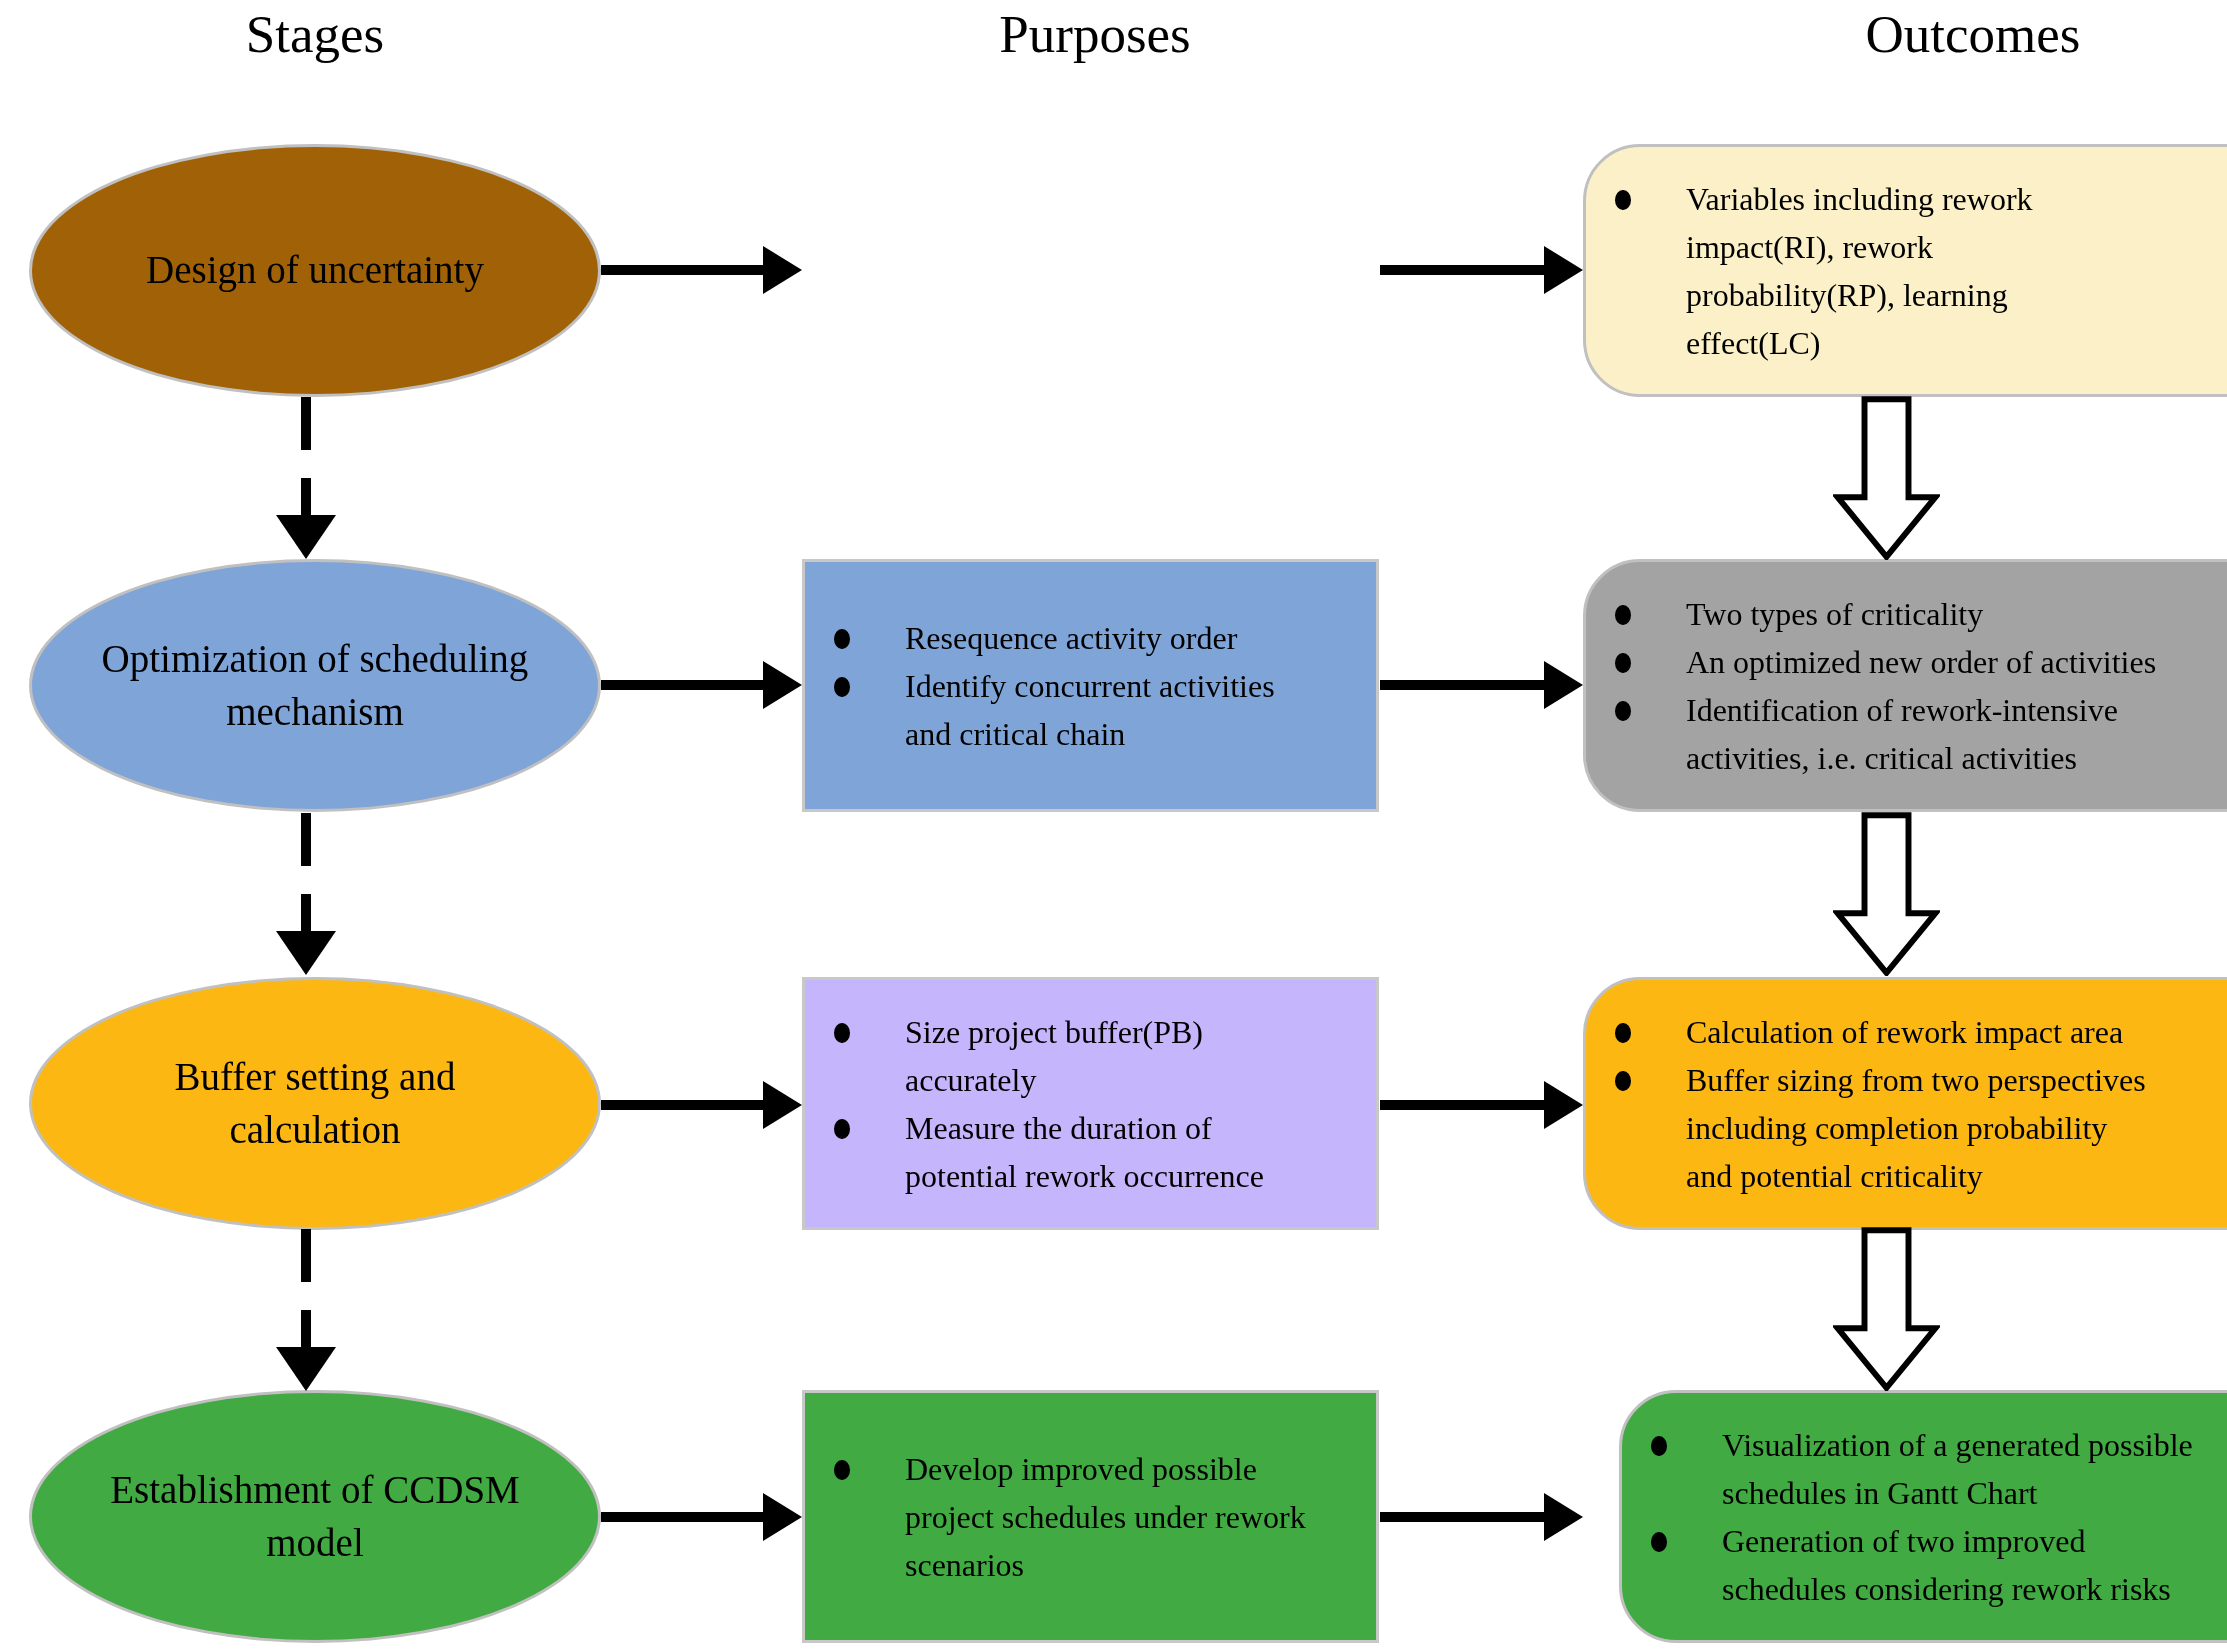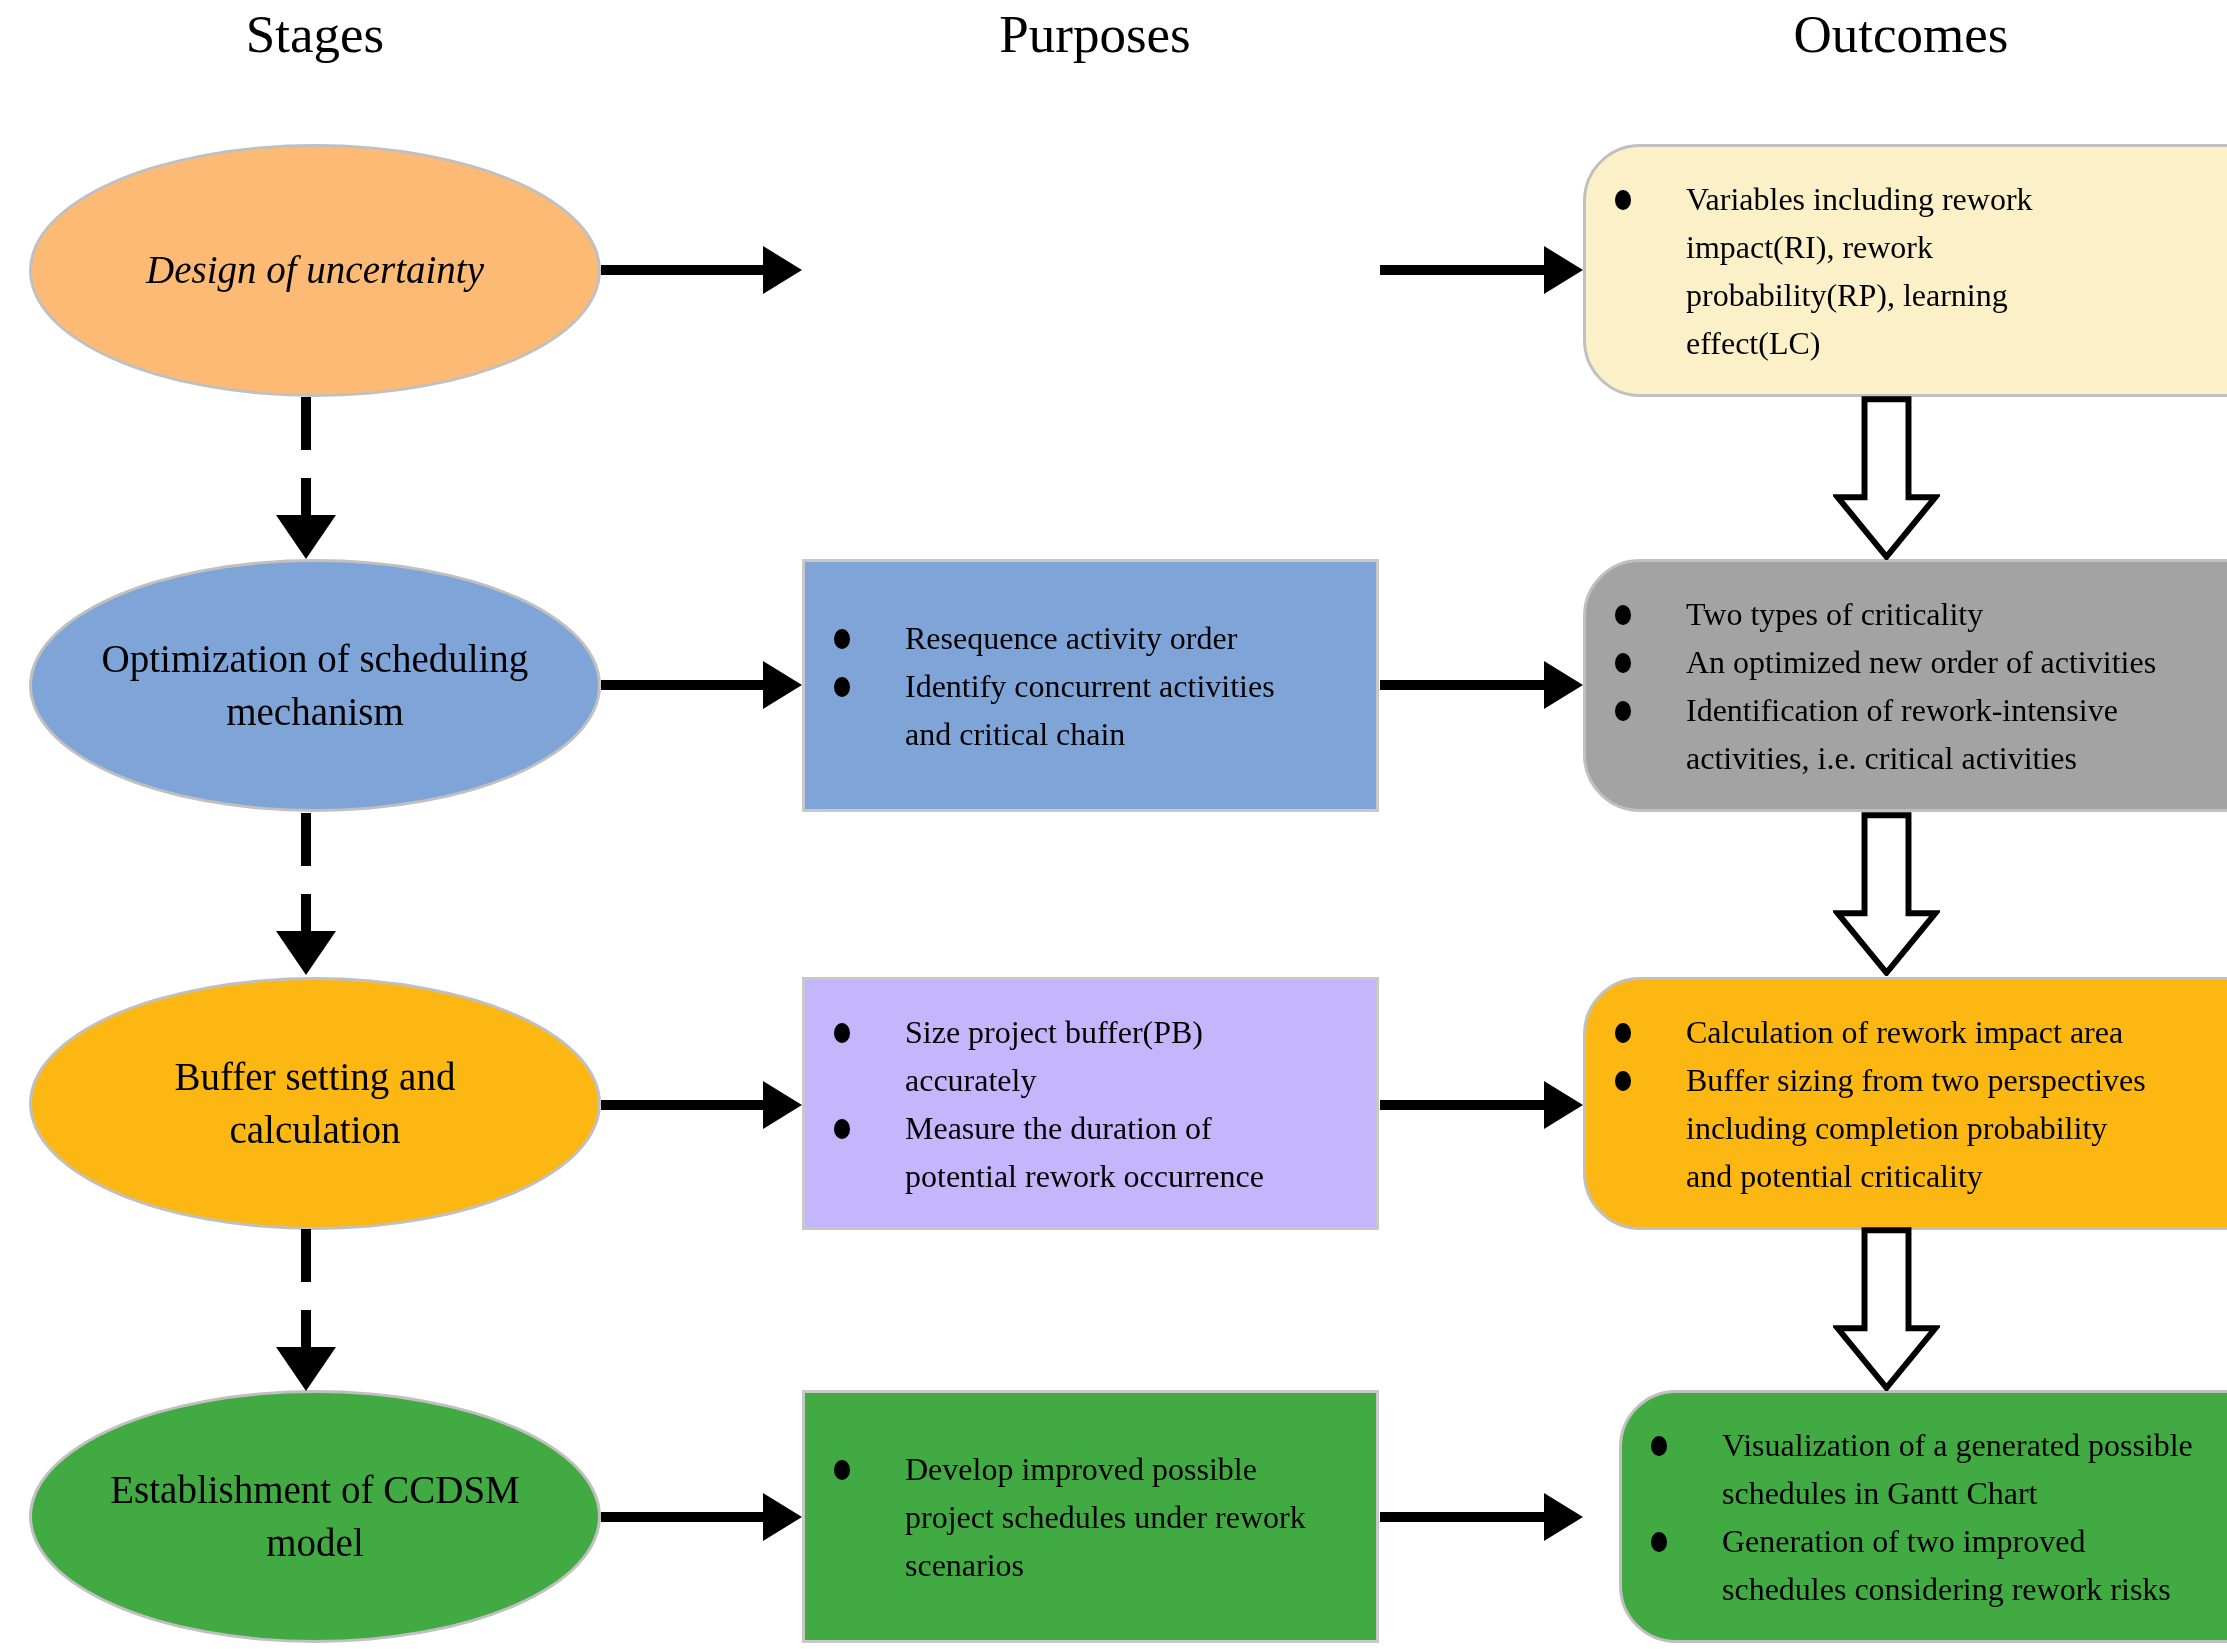--- a/index.html
+++ b/index.html
@@ -95,23 +95,23 @@
   
   .block-arrow { position:absolute; left:1833px; width:107px; height:164px; }
 </style>
 </head>
 <body>
 
 <div class="canvas">
 
   <div class="col-header" style="left:315px;">Stages</div>
   <div class="col-header" style="left:1095px;">Purposes</div>
-  <div class="col-header" style="left:1901px;">Outcomes</div>
-
-  <div class="stage-ellipse t1" style="background-color: #fdba74; font-style: italic;">
+  <div class="col-header" style="left:1973px;">Outcomes</div>
+
+  <div class="stage-ellipse t1" style="background-color: #a16207;">
     <span>Design of uncertainty</span>
   </div>
 
 
   <div class="outcome-box t1" style="background-color: rgb(251, 240, 199);">
     <ul class="bullets">
       <li>
         <span class="dot"></span>
         <span class="btext w640">Variables including rework impact(RI), rework probability(RP), learning effect(LC)</span>
       </li>

